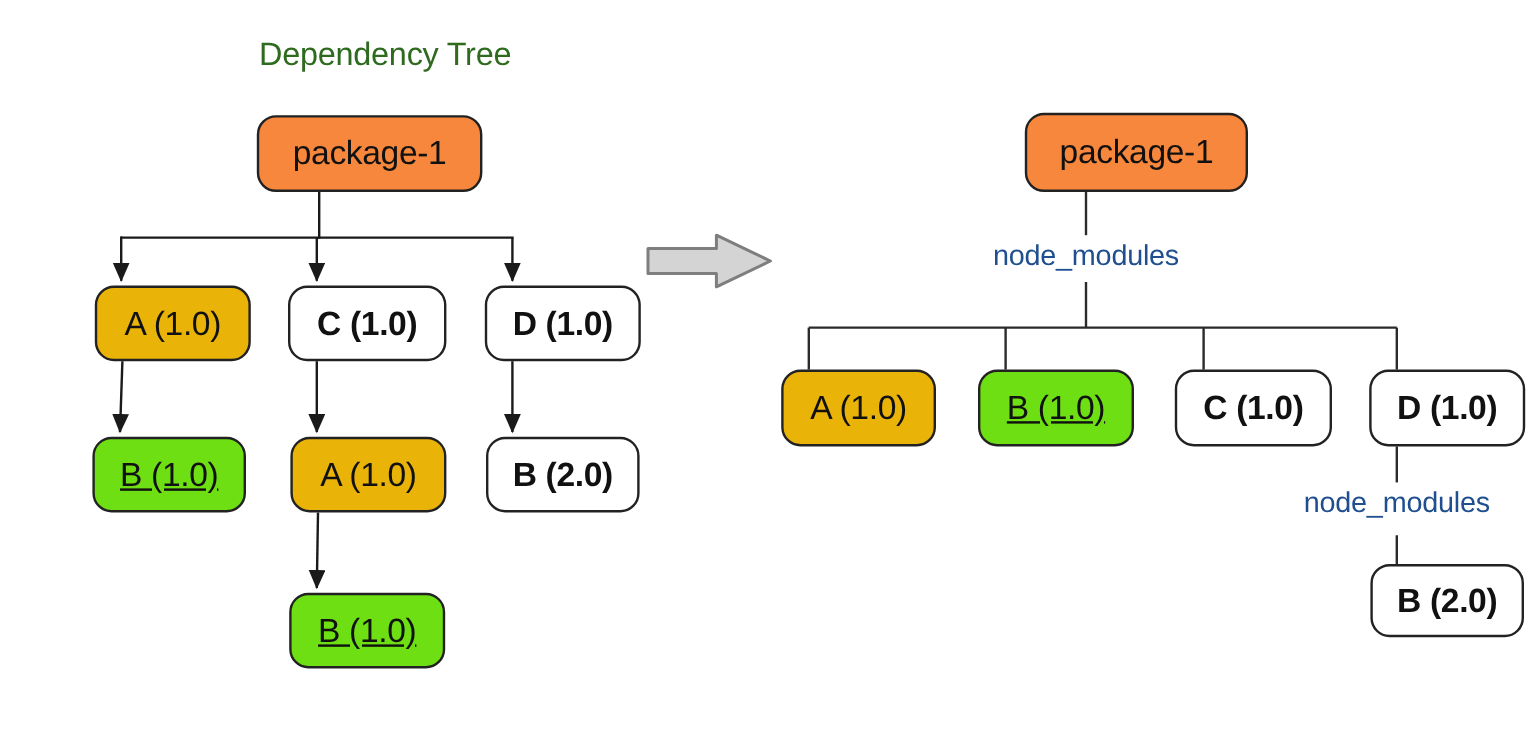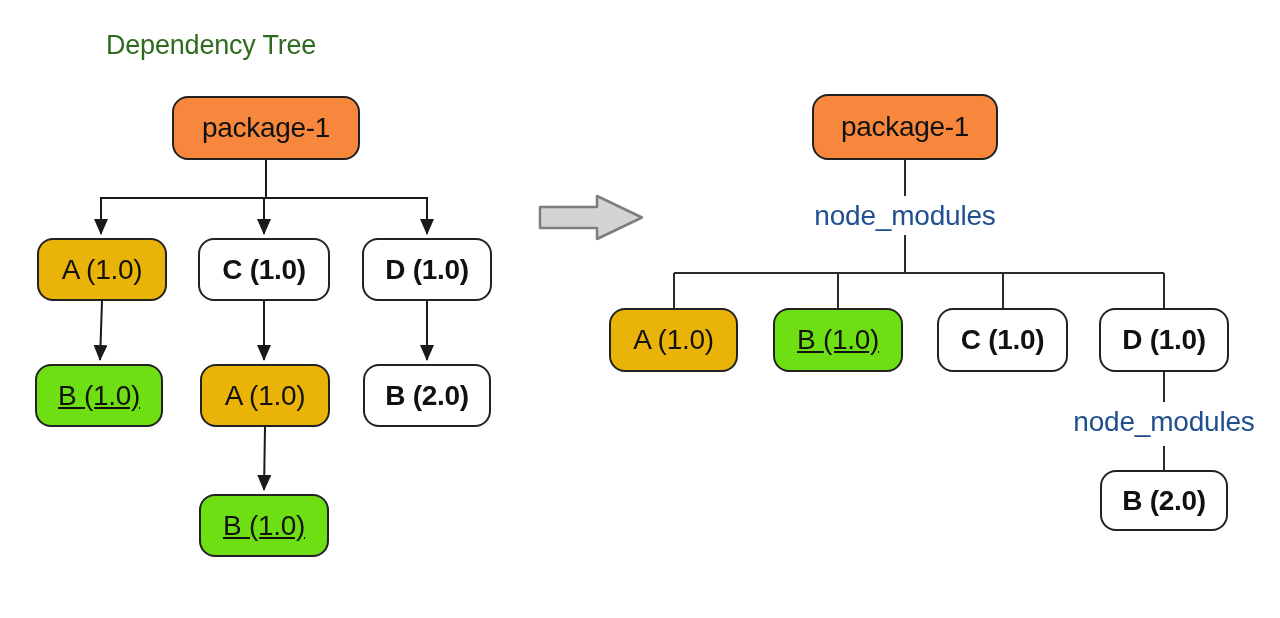--- a/index.html
+++ b/index.html
@@ -6,32 +6,33 @@
   #canvas{
     position:relative;width:1280px;height:618px;background:#ffffff;overflow:hidden;
     font-family:"Liberation Sans","DejaVu Sans",sans-serif;
   }
   #edges{position:absolute;left:0;top:0;width:1280px;height:618px;pointer-events:none;}
   .node{
     position:absolute;display:flex;align-items:center;justify-content:center;
     border:2.5px solid #222222;border-radius:16px;
     font-size:28px;color:#111111;letter-spacing:-0.3px;white-space:nowrap;
     box-sizing:border-box;
+    margin-left:42px;
   }
   .fill-orange{background:#F6873C;}
   .fill-purple{background:#eab308;}
   .fill-green{background:#6EDF12;text-decoration:underline;}
   .fill-white{background:#FFFFFF;font-weight:bold;}
   .diagram-title{
-    position:absolute;text-align:left;color:#2E6B1F;
+    position:absolute;text-align:right;color:#2E6B1F;
     font-size:27px;font-weight:500;letter-spacing:-0.2px;white-space:nowrap;
   }
   .folder-label{
     position:absolute;text-align:center;color:#1F4F8F;
-    font-size:28px;font-weight:500;letter-spacing:-0.2px;white-space:nowrap;
+    font-size:24px;font-weight:500;letter-spacing:-0.2px;white-space:nowrap;
   }
 </style>
 </head>
 <body>
 
 <div id="canvas">
 
   <svg id="edges" width="1280" height="618" viewBox="0 0 1280 618">
     <defs>
       <marker id="ah" markerUnits="userSpaceOnUse" markerWidth="18" markerHeight="16" refX="15" refY="7" orient="auto">

